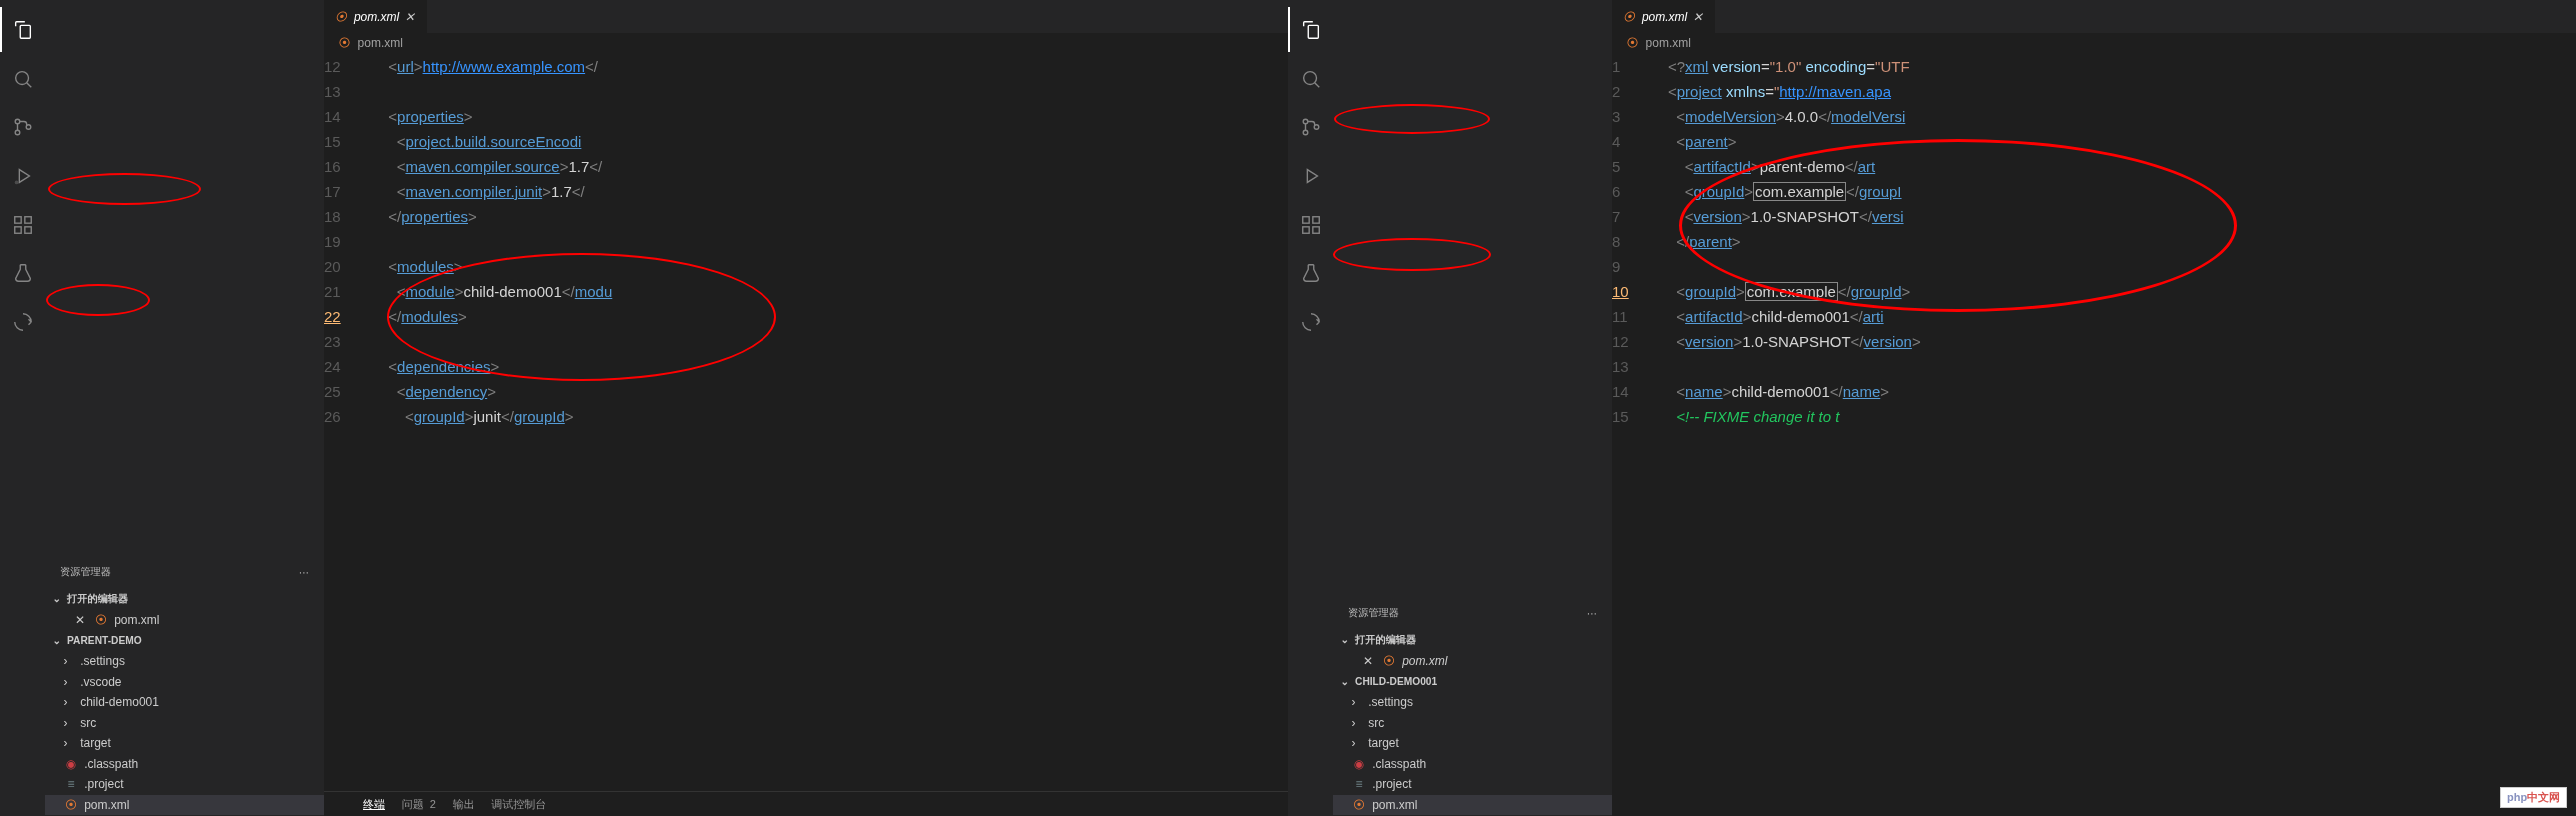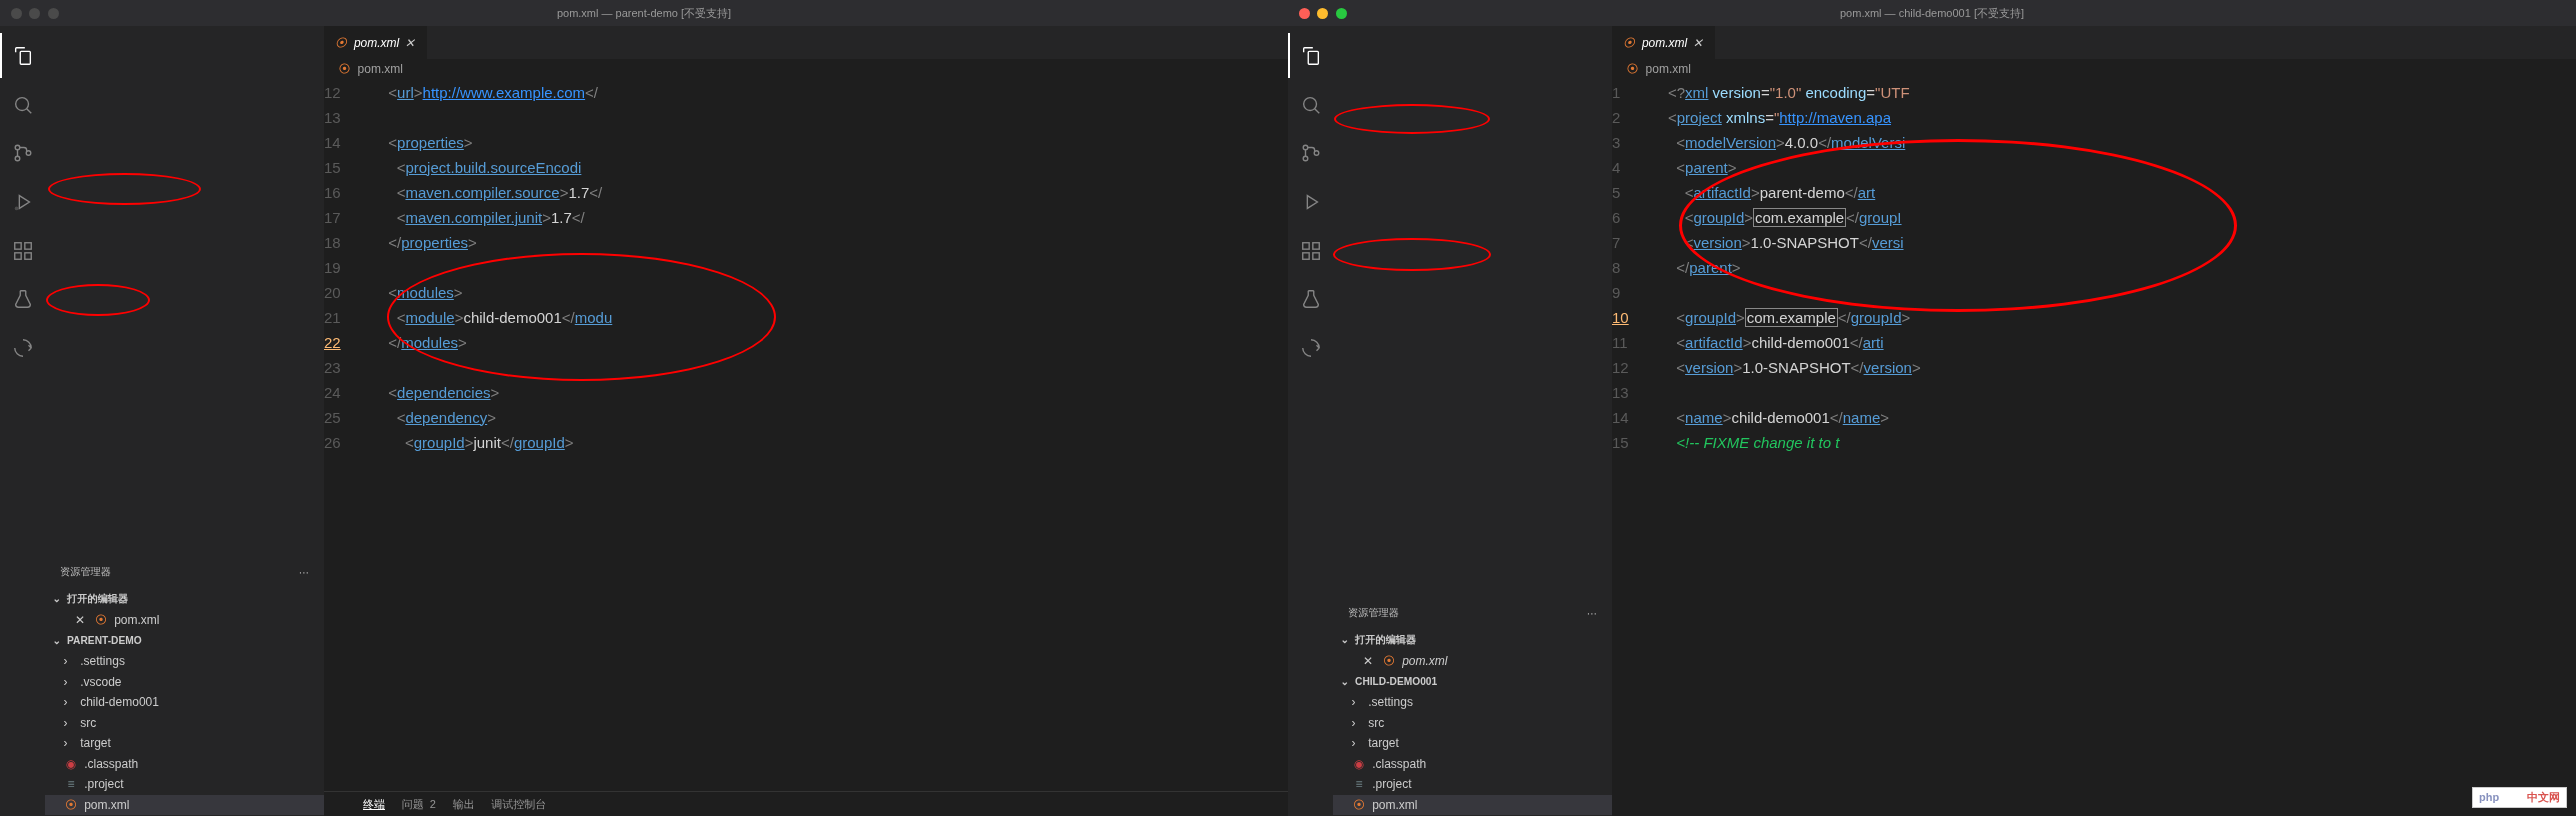--- a/index.html
+++ b/index.html
@@ -54,28 +54,20 @@
 .php-badge { position: absolute; right: 9.3px; bottom: 9.3px; background: #fff; border: 0.9px solid #ccc; padding: 1.9px 5.6px; font-size: 11px; font-weight: bold; color: #333; }
 .php-badge .p1 { color: #8892bf; }
 .italic-name { font-style: italic; }
 svg { width: 100%; height: 100%; }
 .icon-act { width: 22px; height: 22px; }
 </style>
 </head>
 <body>
 
 <div class="window window-left">
-  <div class="titlebar">
-    <div class="traffic-lights">
-      <div class="tl tl-dim"></div>
-      <div class="tl tl-dim"></div>
-      <div class="tl tl-dim"></div>
-    </div>
-    <span>pom.xml — parent-demo [不受支持]</span>
-  </div>
   <div class="body-row">
     <div class="activity-bar">
       <div class="activity-item active">
           <div class="icon-act"><svg viewBox="0 0 24 24" fill="none" stroke="currentColor" stroke-width="1.5">
               <path d="M14 3H5a1 1 0 00-1 1v4M10 7h9a1 1 0 011 1v12a1 1 0 01-1 1h-9a1 1 0 01-1-1V8a1 1 0 011-1z"></path>
             </svg></div>
         </div>
       <div class="activity-item">
           <div class="icon-act"><svg viewBox="0 0 24 24" fill="none" stroke="currentColor" stroke-width="1.5">
               <circle cx="11" cy="11" r="7"></circle>
@@ -224,28 +216,20 @@
       </div>
     </div>
   </div>
 
   <div class="annotation" style="left:48px;top:173px;width:153px;height:32px;"></div>
   <div class="annotation" style="left:46px;top:284px;width:104px;height:32px;"></div>
   <div class="annotation" style="left:387px;top:253px;width:389px;height:128px;"></div>
 </div>
 
 <div class="window window-right">
-  <div class="titlebar">
-    <div class="traffic-lights">
-      <div class="tl tl-close"></div>
-      <div class="tl tl-min"></div>
-      <div class="tl tl-max"></div>
-    </div>
-    <span>pom.xml — child-demo001 [不受支持]</span>
-  </div>
   <div class="body-row">
     <div class="activity-bar">
       <div class="activity-item active">
           <div class="icon-act"><svg viewBox="0 0 24 24" fill="none" stroke="currentColor" stroke-width="1.5">
               <path d="M14 3H5a1 1 0 00-1 1v4M10 7h9a1 1 0 011 1v12a1 1 0 01-1 1h-9a1 1 0 01-1-1V8a1 1 0 011-1z"></path>
             </svg></div>
         </div>
       <div class="activity-item">
           <div class="icon-act"><svg viewBox="0 0 24 24" fill="none" stroke="currentColor" stroke-width="1.5">
               <circle cx="11" cy="11" r="7"></circle>
@@ -376,15 +360,15 @@
 
   <span class="tk-brkt">&lt;</span><span class="tk-tag">name</span><span class="tk-brkt">&gt;</span><span class="tk-txt">child-demo001</span><span class="tk-brkt">&lt;/</span><span class="tk-tag">name</span><span class="tk-brkt">&gt;</span>
   <span class="tk-italic">&lt;!-- <span>FIXME change it to t</span></span></div>
       </div>
     </div>
   </div>
 
   <div class="annotation" style="left:46px;top:104px;width:156px;height:30px;"></div>
   <div class="annotation" style="left:45px;top:238px;width:158px;height:33px;"></div>
   <div class="annotation" style="left:391px;top:139px;width:558px;height:173px;border-width:3.7px;"></div>
-  <div class="php-badge"><span class="p1">php</span><span style="color:#d9534f;padding-left:28px;">中文网</span></div>
+  <div class="php-badge"><span class="p1">php</span><span style="color:#d9534f;">中文网</span></div>
 </div>
 
 
 </body></html>

